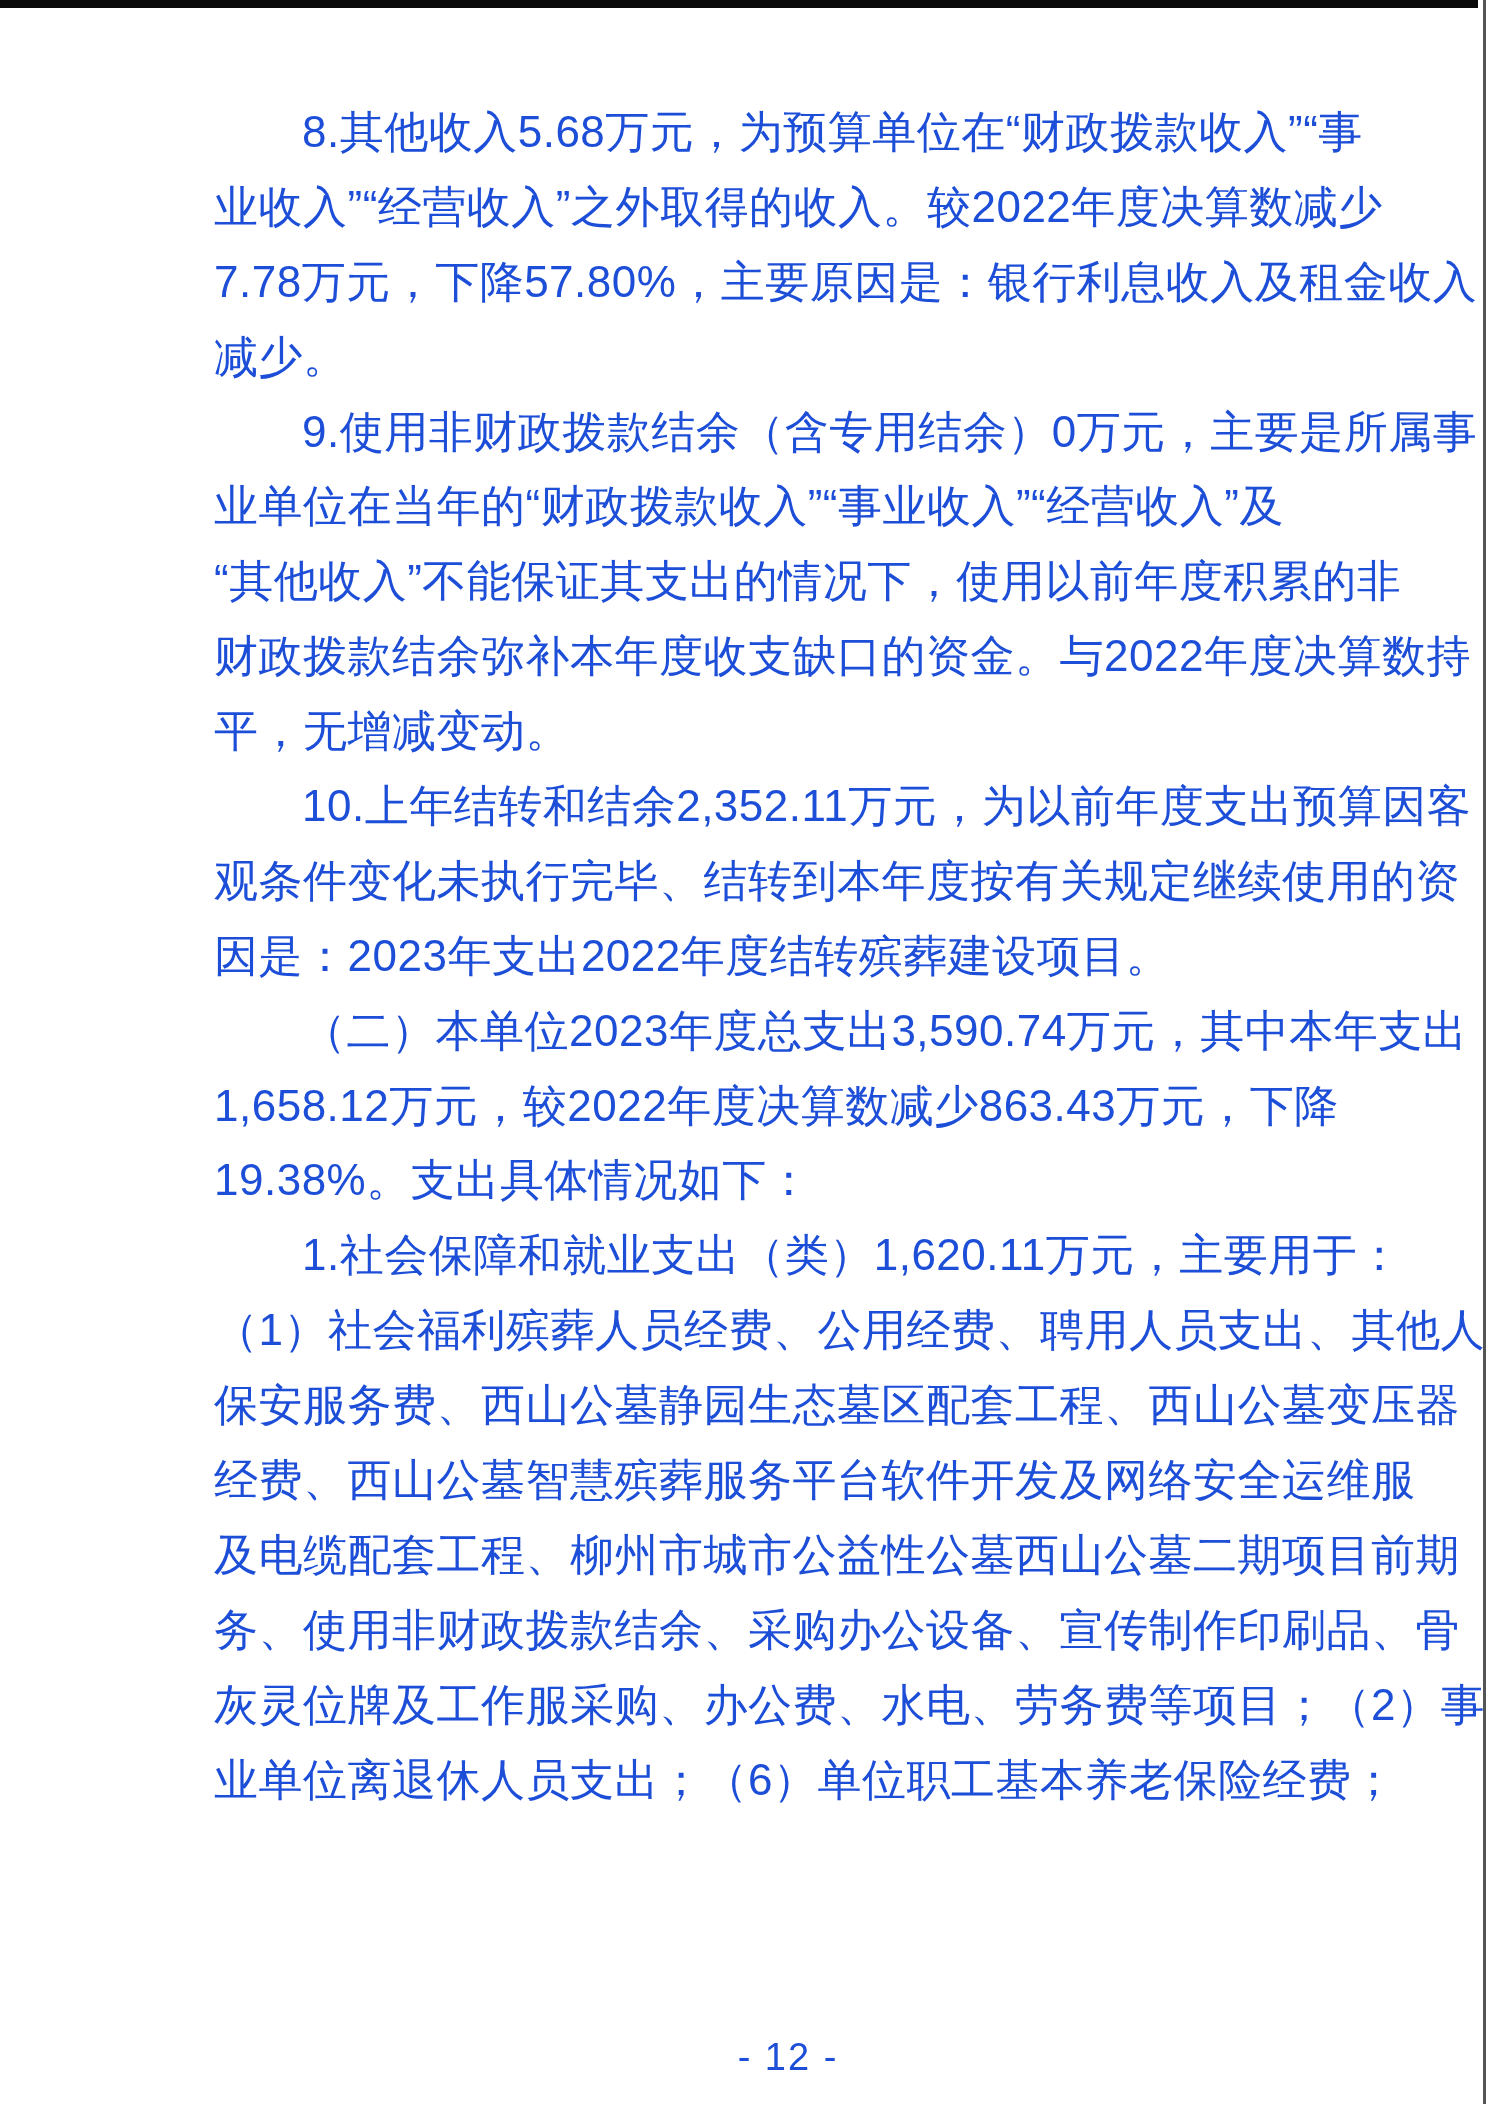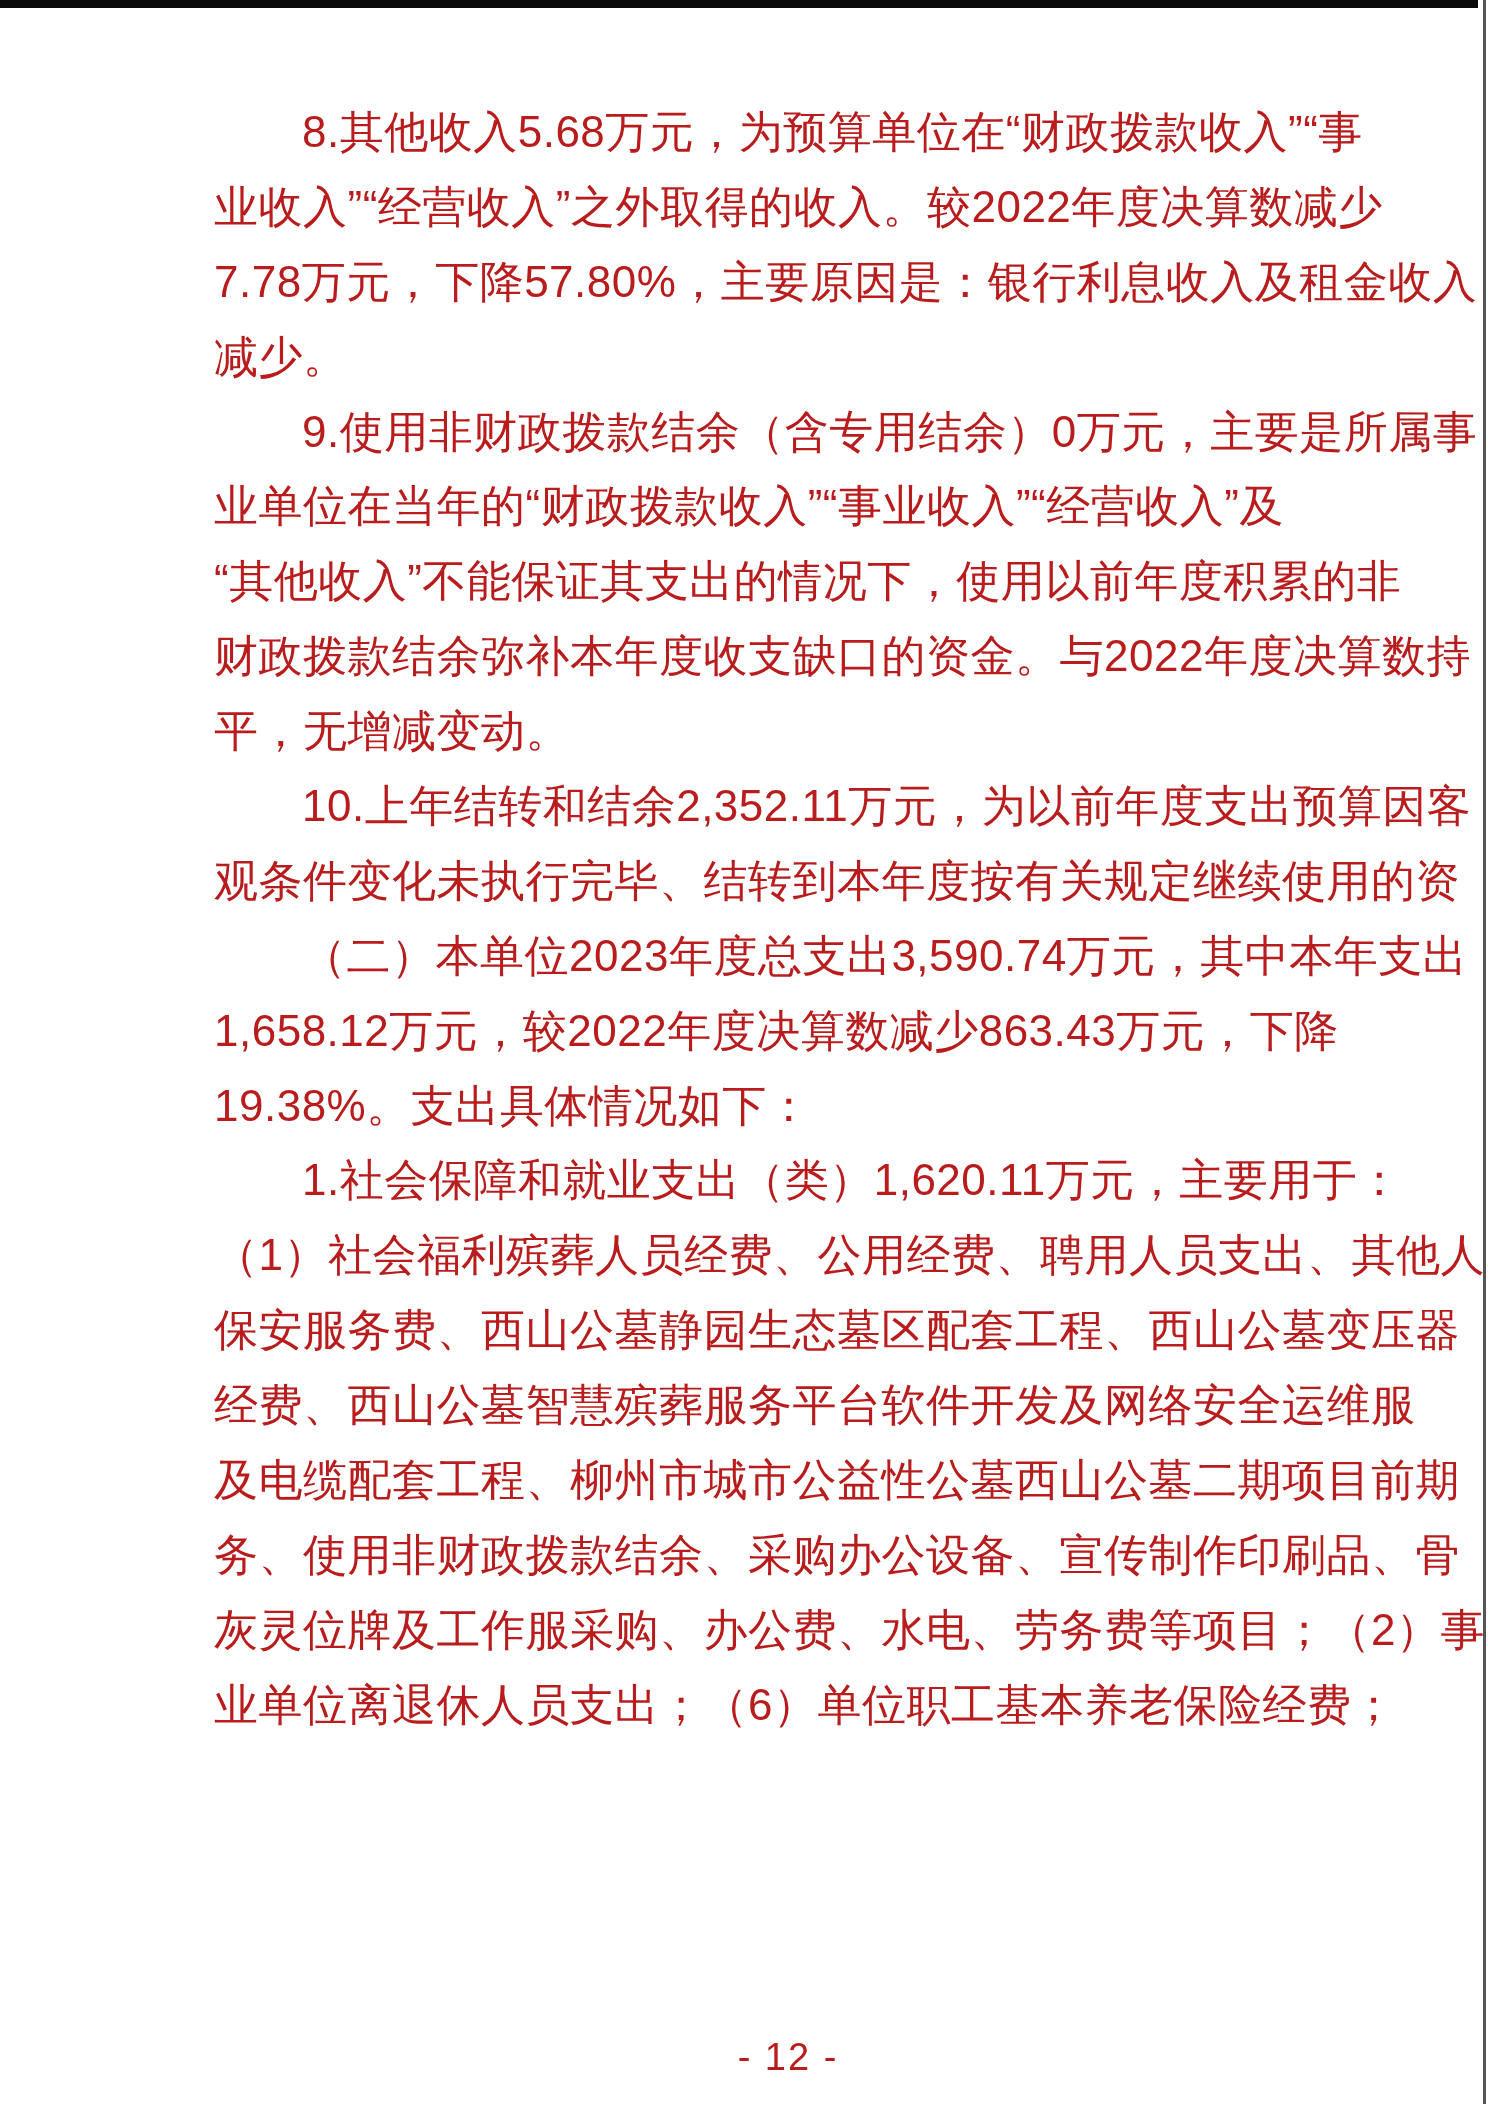--- a/index.html
+++ b/index.html
@@ -7,21 +7,21 @@
     padding: 0;
     background: #ffffff;
   }
   .page {
     position: relative;
     width: 1488px;
     height: 2104px;
     background: #ffffff;
     overflow: hidden;
     font-family: "Liberation Sans", "DejaVu Sans", sans-serif;
-    color: #b91c1c;
+    color: #1d4ed8;
   }
   
   .scan-edge-top {
     position: absolute;
     left: 0;
     top: 0;
     width: 1478px;
     height: 8px;
     background: #0a0a0a;
   }
@@ -73,20 +73,21 @@
     <div class="line">业收入”“经营收入”之外取得的收入。较2022年度决算数减少</div>
     <div class="line">7.78万元，下降57.80%，主要原因是：银行利息收入及租金收入</div>
     <div class="line">减少。</div>
     <div class="line indent">9.使用非财政拨款结余（含专用结余）0万元，主要是所属事</div>
     <div class="line">业单位在当年的“财政拨款收入”“事业收入”“经营收入”及</div>
     <div class="line">“其他收入”不能保证其支出的情况下，使用以前年度积累的非</div>
     <div class="line">财政拨款结余弥补本年度收支缺口的资金。与2022年度决算数持</div>
     <div class="line">平，无增减变动。</div>
     <div class="line indent">10.上年结转和结余2,352.11万元，为以前年度支出预算因客</div>
     <div class="line">观条件变化未执行完毕、结转到本年度按有关规定继续使用的资</div>
+    <div class="line">因是：2023年支出2022年度结转殡葬建设项目。</div>
     <div class="line indent">（二）本单位2023年度总支出3,590.74万元，其中本年支出</div>
     <div class="line">1,658.12万元，较2022年度决算数减少863.43万元，下降</div>
     <div class="line">19.38%。支出具体情况如下：</div>
     <div class="line indent">1.社会保障和就业支出（类）1,620.11万元，主要用于：</div>
     <div class="line">（1）社会福利殡葬人员经费、公用经费、聘用人员支出、其他人</div>
     <div class="line">保安服务费、西山公墓静园生态墓区配套工程、西山公墓变压器</div>
     <div class="line">经费、西山公墓智慧殡葬服务平台软件开发及网络安全运维服</div>
     <div class="line">及电缆配套工程、柳州市城市公益性公墓西山公墓二期项目前期</div>
     <div class="line">务、使用非财政拨款结余、采购办公设备、宣传制作印刷品、骨</div>
     <div class="line">灰灵位牌及工作服采购、办公费、水电、劳务费等项目；（2）事</div>

